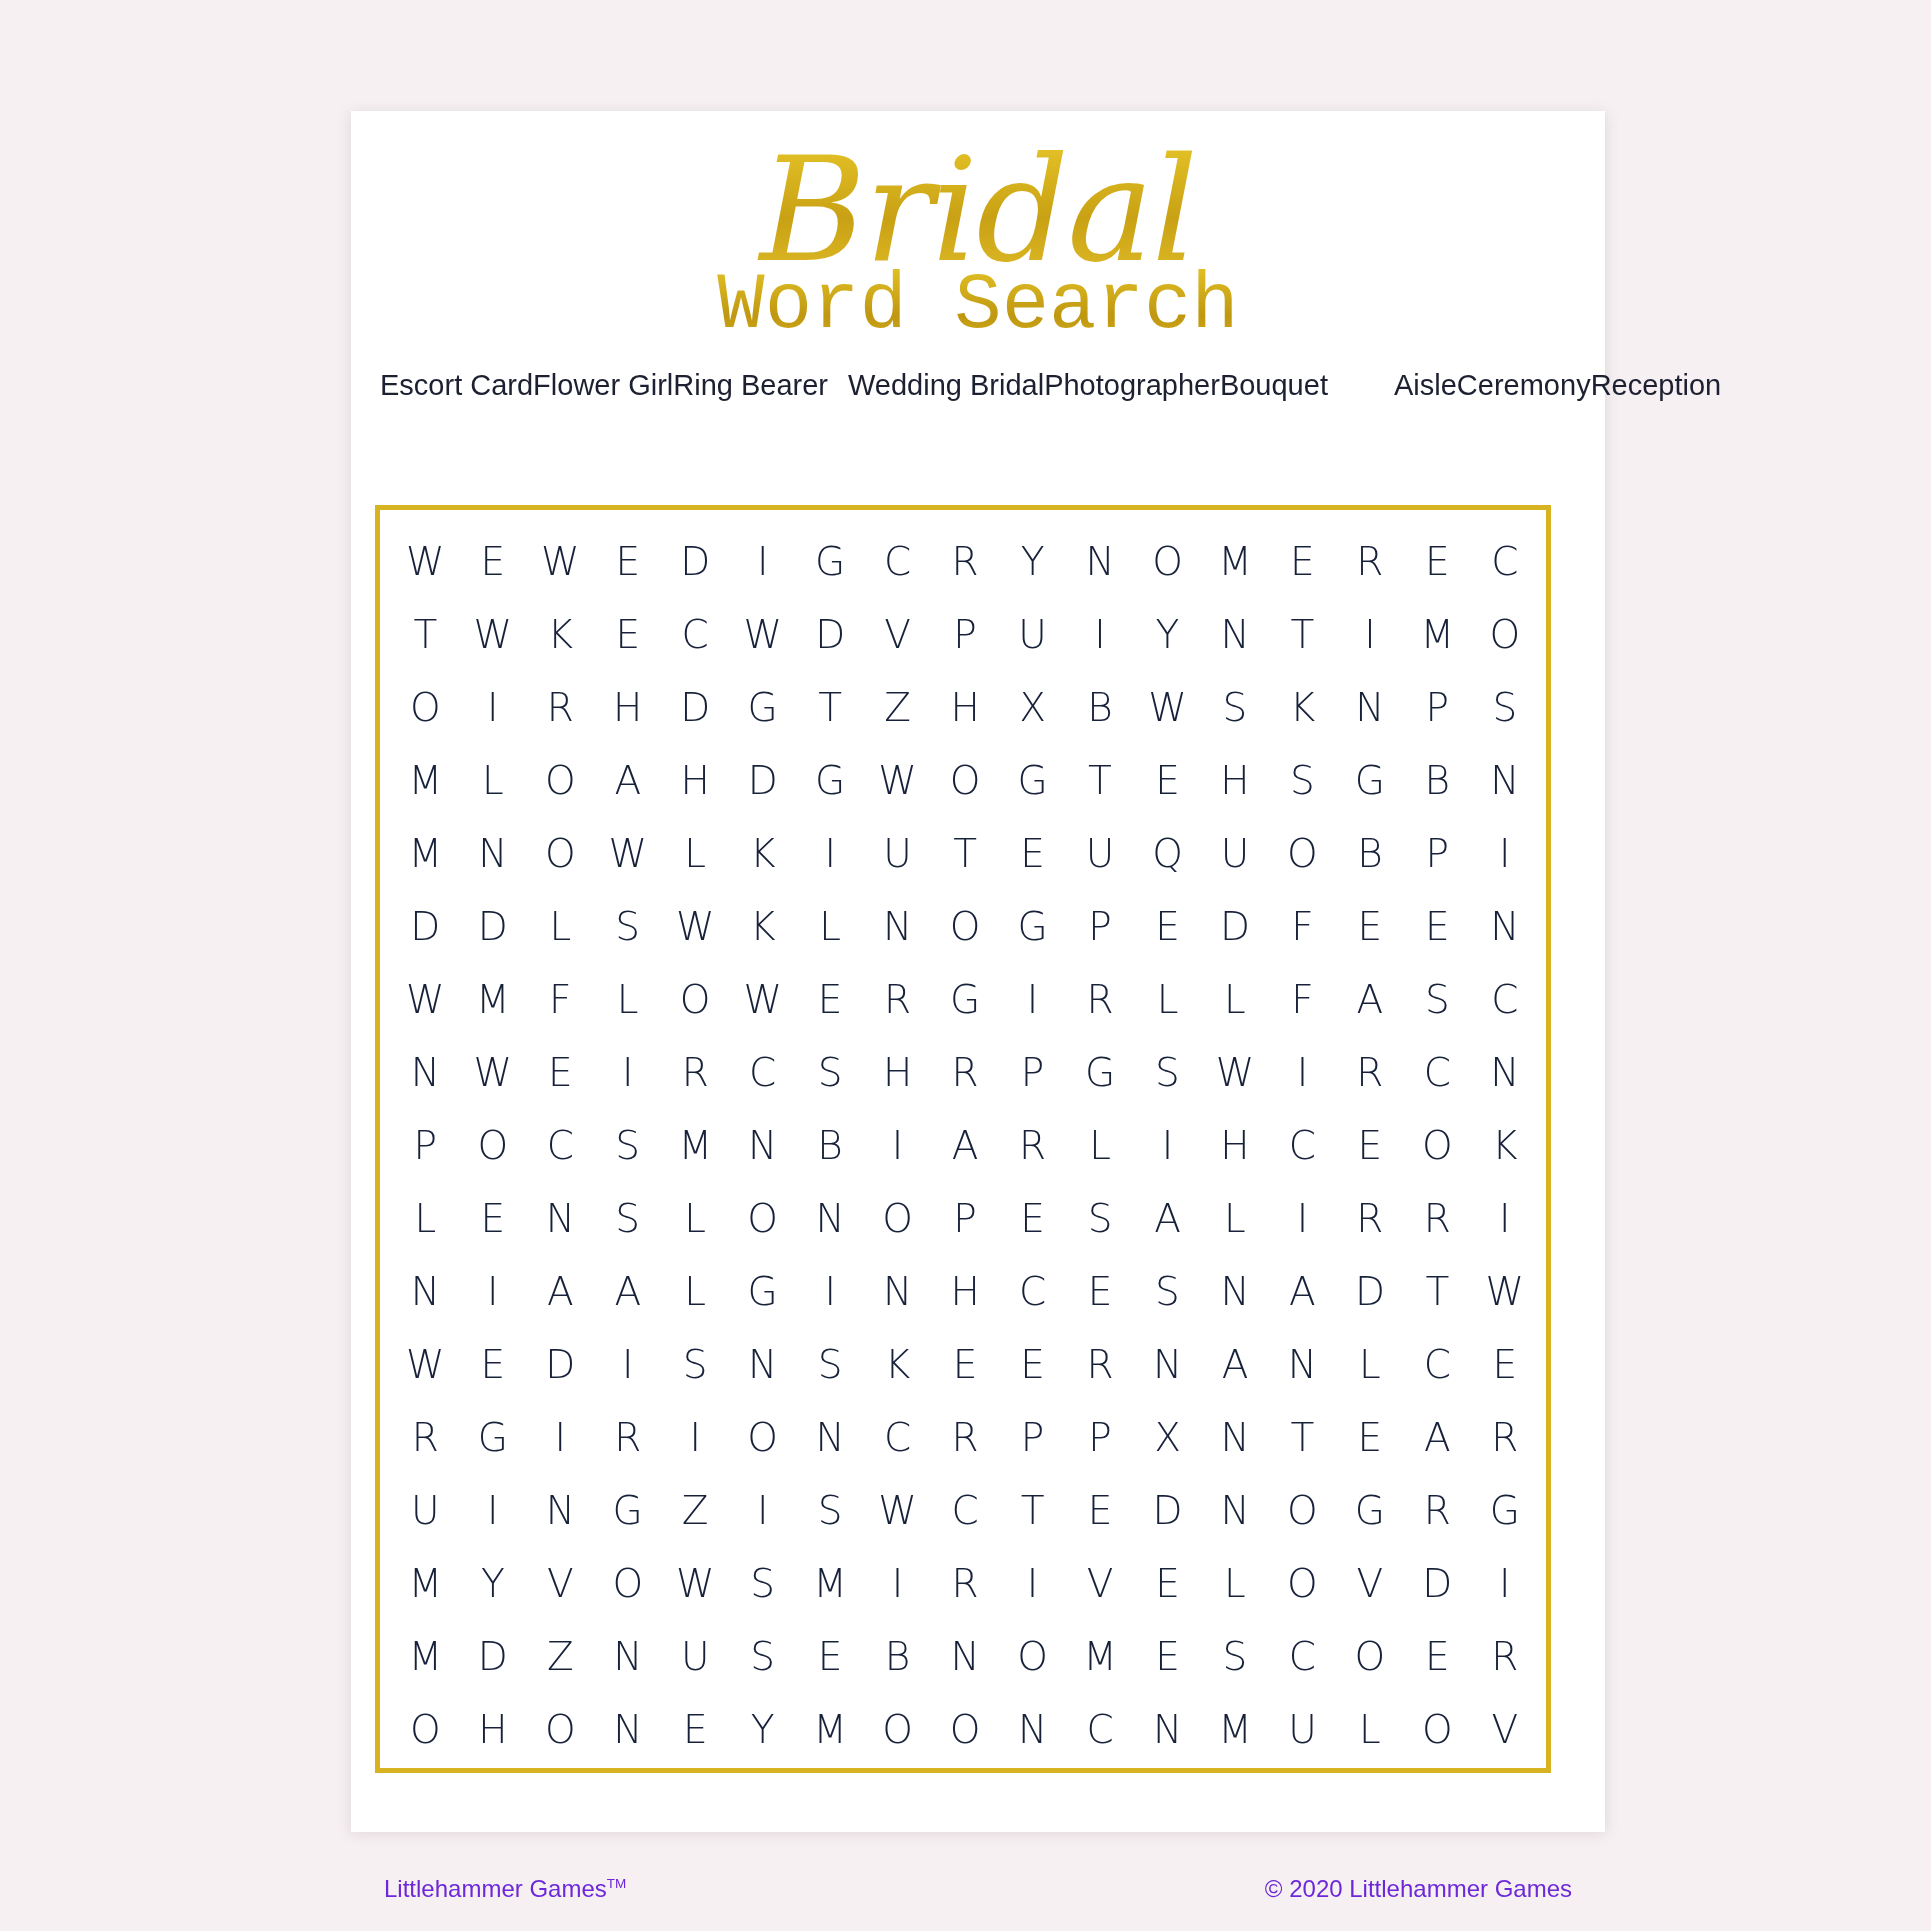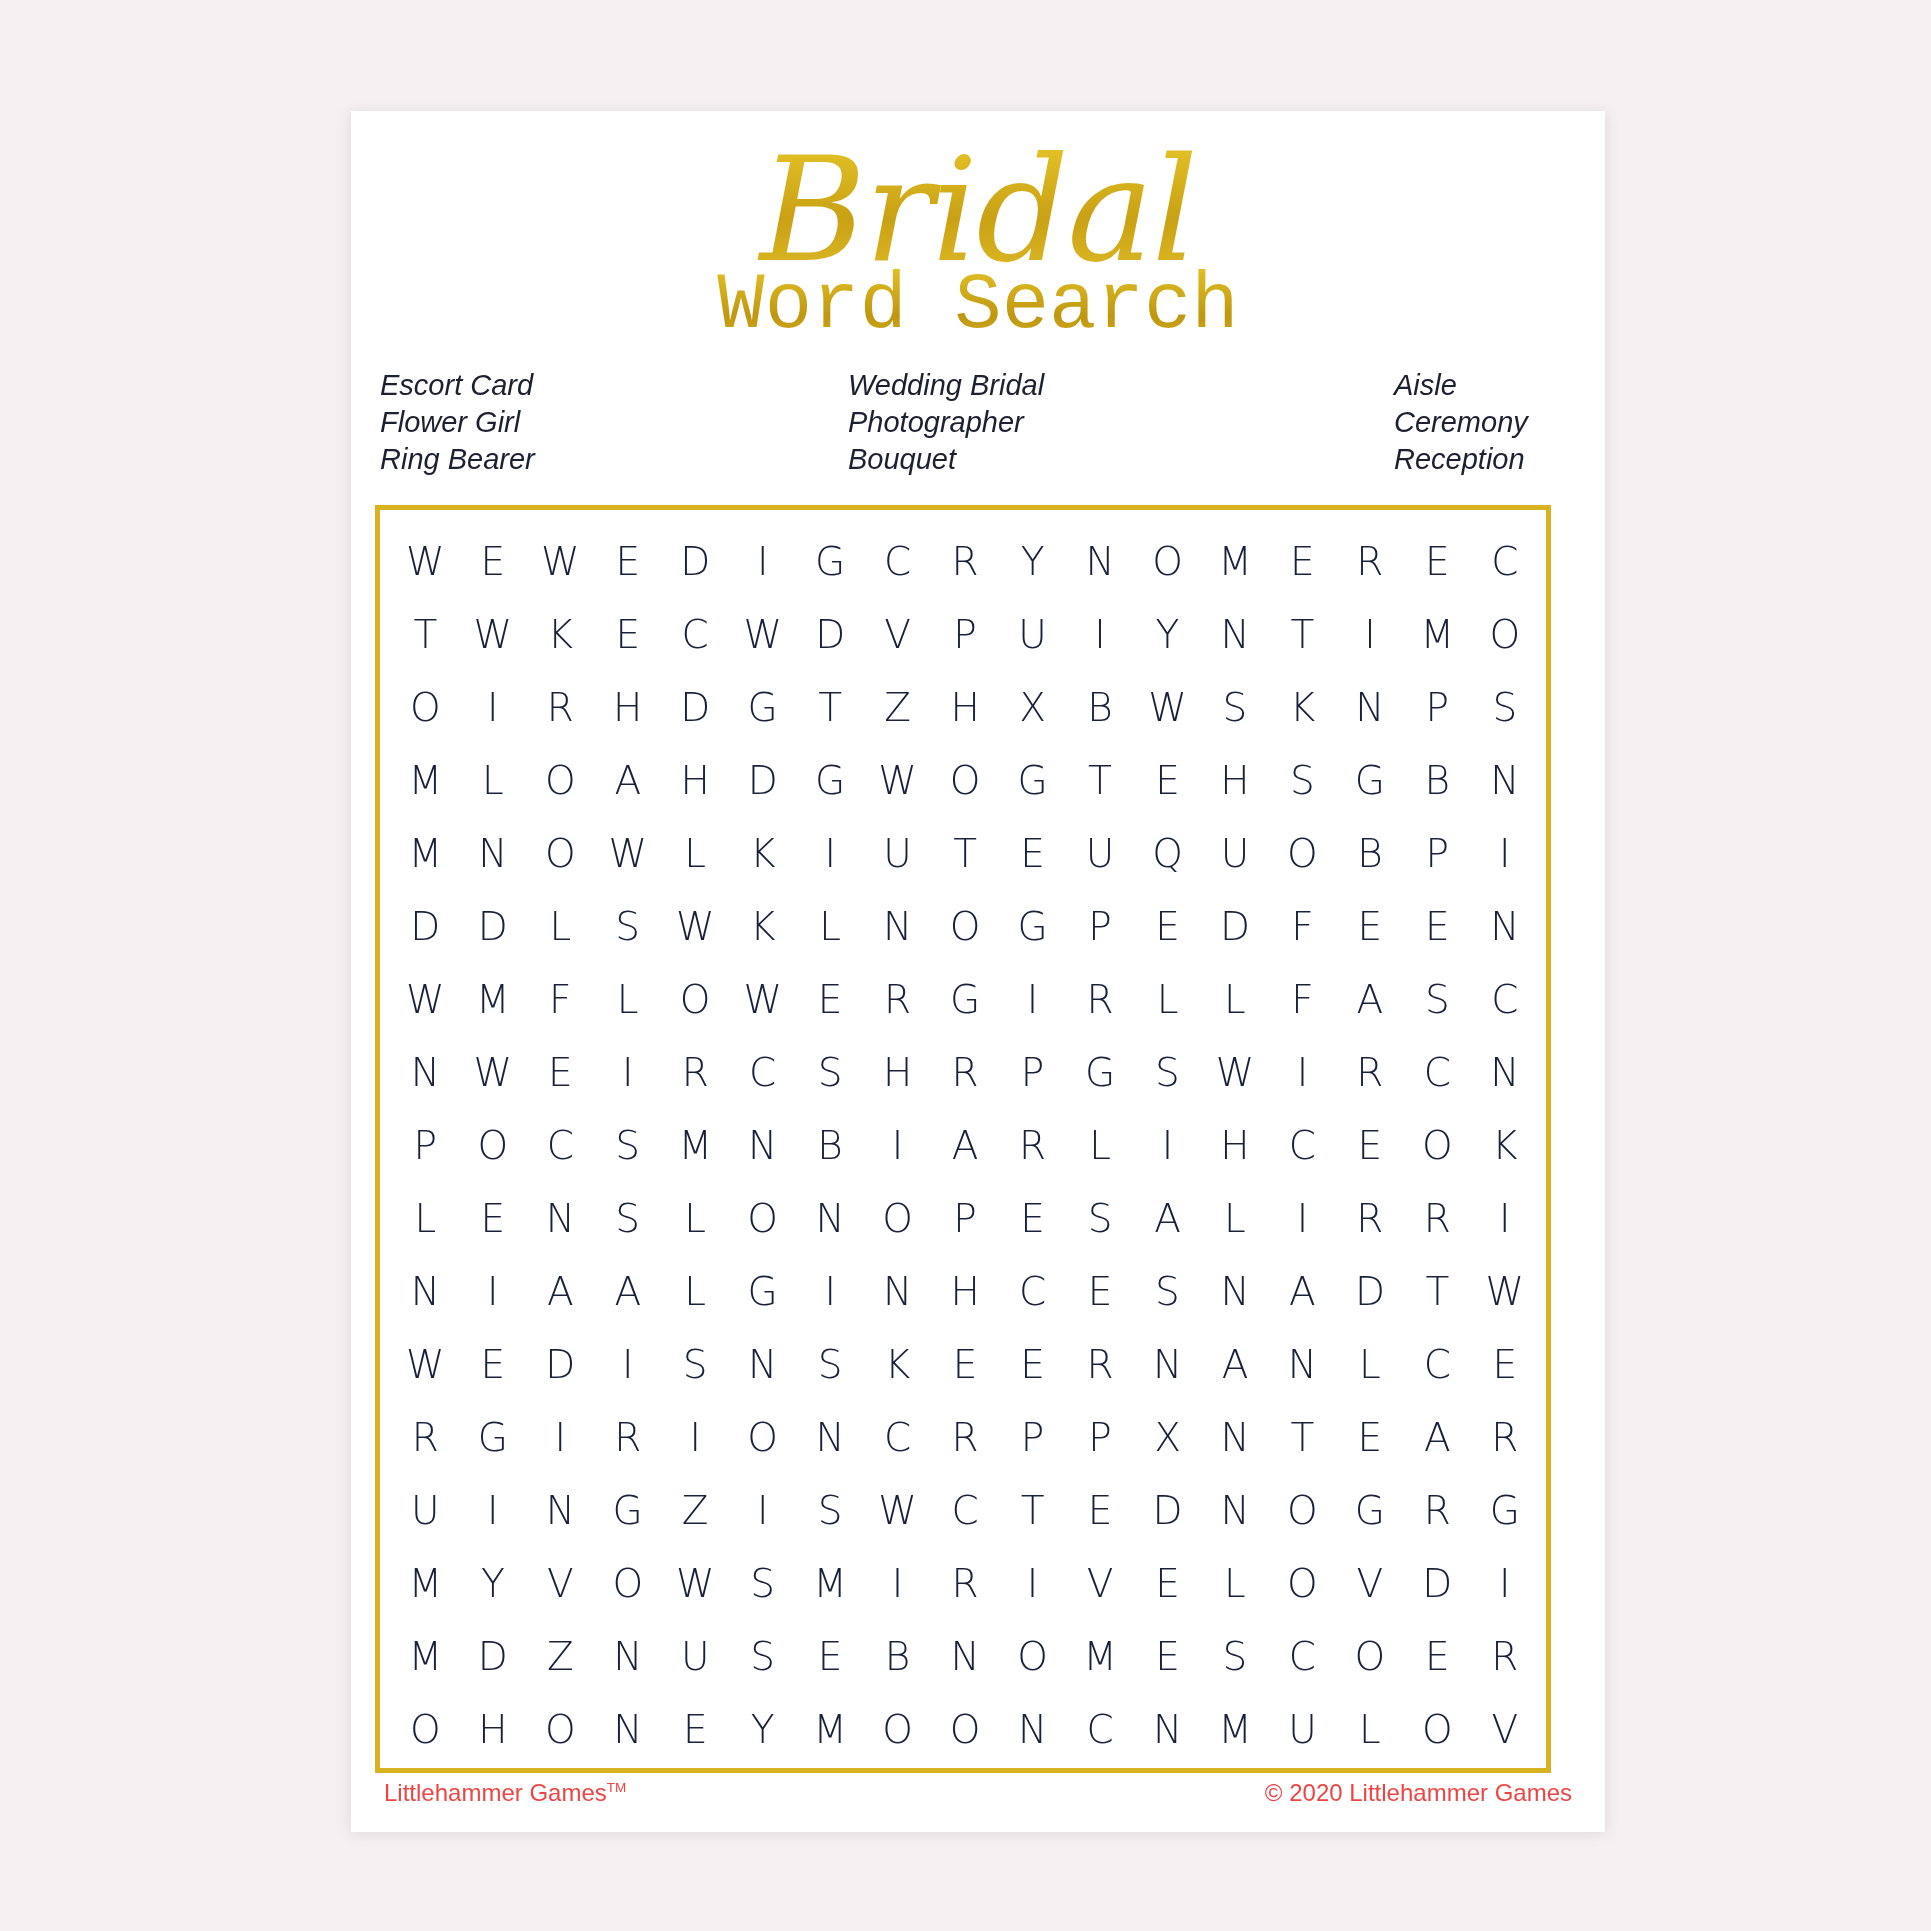--- a/index.html
+++ b/index.html
@@ -46,21 +46,21 @@
       -webkit-text-fill-color: transparent;
     }
     .wordlist {
       position: absolute;
       top: 256px;
       left: 0; width: 100%; height: 116px;
     }
     .wordcol {
       position: absolute;
       top: 0;
-      display: flex; flex-direction: column; font-style: italic;
+      display: flex; flex-direction: row;
     }
     .wordcol span {
       font-family: "Liberation Sans", sans-serif;
       font-size: 29px;
       line-height: 37px;
       color: #1c2030;
       white-space: nowrap;
     }
     .grid-frame {
       position: absolute;
@@ -79,24 +79,24 @@
     }
     .cell {
       display: flex; align-items: center; justify-content: center;
       font-family: "DejaVu Sans", sans-serif;
       font-weight: 300;
       font-size: 39px;
       color: #17213a;
     }
     .footer-left, .footer-right {
       position: absolute;
-      top: 1668px;
+      top: 1764px;
       font-family: "Liberation Sans", sans-serif;
       font-size: 24px;
-      color: #ef4444;
+      color: #6d28d9;
       white-space: nowrap;
     }
     .footer-left { left: 33px; }
     .footer-right { right: 33px; }
     .tm { font-size: 13.5px; vertical-align: super; }
   </style>
 </head>
 <body>
 
 <div class="paper">

